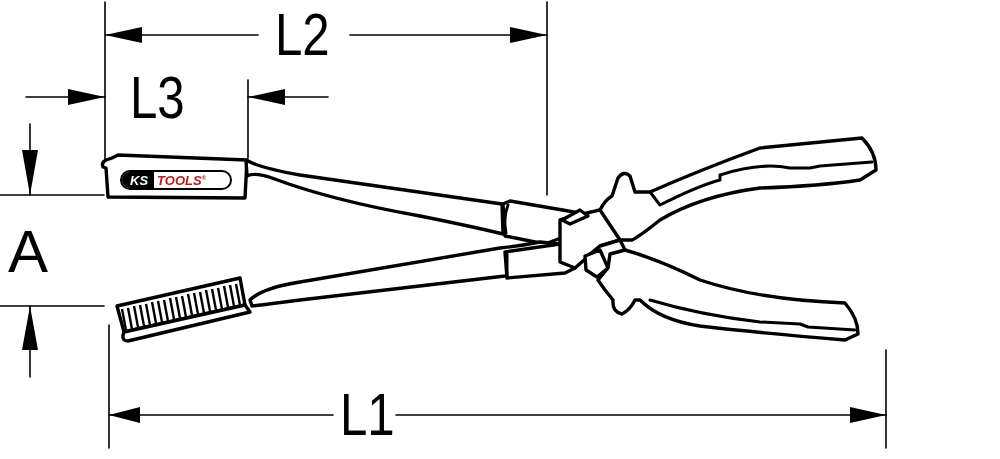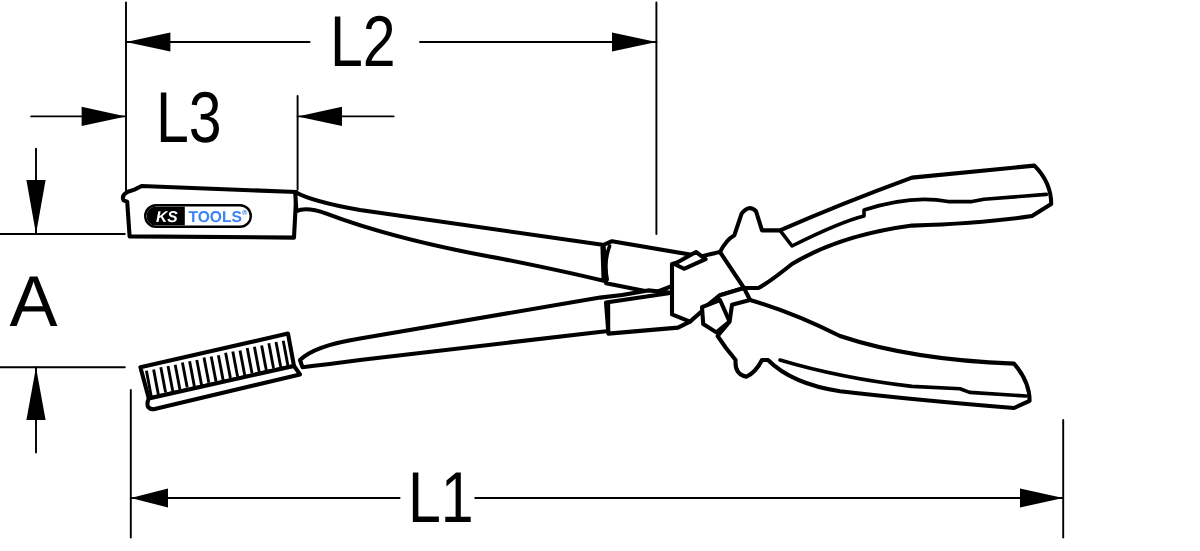--- a/index.html
+++ b/index.html
@@ -4,21 +4,21 @@
   <style>
     html, body { margin: 0; padding: 0; background: #ffffff; }
     body { width: 1000px; height: 459px; overflow: hidden; position: relative; font-family: "Liberation Sans", sans-serif; }
     #drawing { position: absolute; left: 0; top: 0; width: 1000px; height: 459px; }
     .ln { stroke: #000; fill: none; stroke-linecap: round; stroke-linejoin: round; }
     .thin { stroke-width: 1.6; }
     .tool { stroke: #000; stroke-width: 3.4; fill: #fff; stroke-linejoin: round; stroke-linecap: round; }
     .tool-line { stroke: #000; stroke-width: 3; fill: none; stroke-linejoin: round; stroke-linecap: round; }
     .arrow { fill: #000; stroke: none; }
     .dim-label { position: absolute; font-family: "Liberation Sans", sans-serif; font-size: 60px; color: #000; line-height: 1; transform: scaleX(0.82); transform-origin: left top; letter-spacing: 0px; }
-    .brand { position: absolute; font-family: "Liberation Sans", sans-serif; font-weight: bold; font-size: 13px; color: #3b82f6; line-height: 1; }
+    .brand { position: absolute; font-family: "Liberation Sans", sans-serif; font-weight: bold; font-size: 13px; color: #b91c1c; line-height: 1; font-style: italic; }
   </style>
 </head>
 <body>
 
 <svg id="drawing" viewBox="0 0 1000 459" xmlns="http://www.w3.org/2000/svg">
 
   <g>
     <line class="ln thin" x1="105" y1="2" x2="105" y2="160"></line>
     <line class="ln thin" x1="547" y1="2" x2="547" y2="195"></line>
     <line class="ln thin" x1="105" y1="35" x2="258" y2="35"></line>
@@ -112,17 +112,17 @@
     <path class="tool-line" d="M650,300 Q700,315 760,322 L800,324 L808,327 L855,330"></path>
   </g>
 
 </svg>
 
 <div class="dim-label" style="left:275px; top:5px;">L2</div>
 <div class="dim-label" style="left:130px; top:68px;">L3</div>
 <div class="dim-label" style="left:8px; top:222px; transform:none;">A</div>
 <div class="dim-label" style="left:340px; top:385px;">L1</div>
 
-<div style="position:absolute; left:120px; top:170px; width:90px; height:20px; border:2.5px solid #000; border-radius:11px; box-sizing:border-box; display:flex; align-items:center; overflow:hidden; background:#fff;text-align:center;">
+<div style="position:absolute; left:120px; top:170px; width:112px; height:20px; border:2.5px solid #000; border-radius:11px; box-sizing:border-box; display:flex; align-items:center; overflow:hidden; background:#fff;text-align:center;">
   <span class="brand" style="position:static; background:#000; color:#fff; font-style:italic; padding:2px 6px 2px 8px; height:100%; display:flex; align-items:center; box-sizing:border-box;">KS</span>
   <span class="brand" style="position:static; padding-left:3px;">TOOLS</span>
   <span class="brand" style="position:static; font-size:6px; align-self:flex-start; margin-top:3px;">®</span>
 </div>
 
 </body></html>

